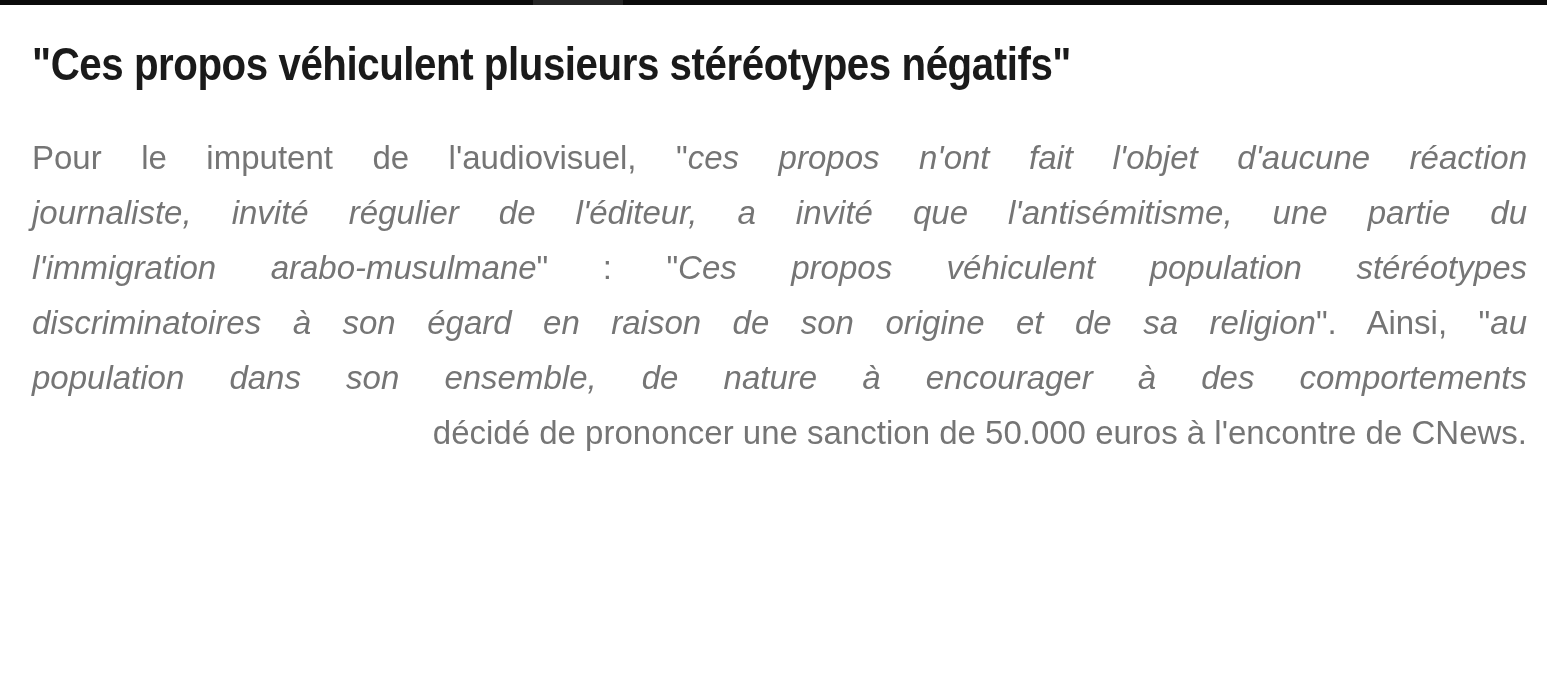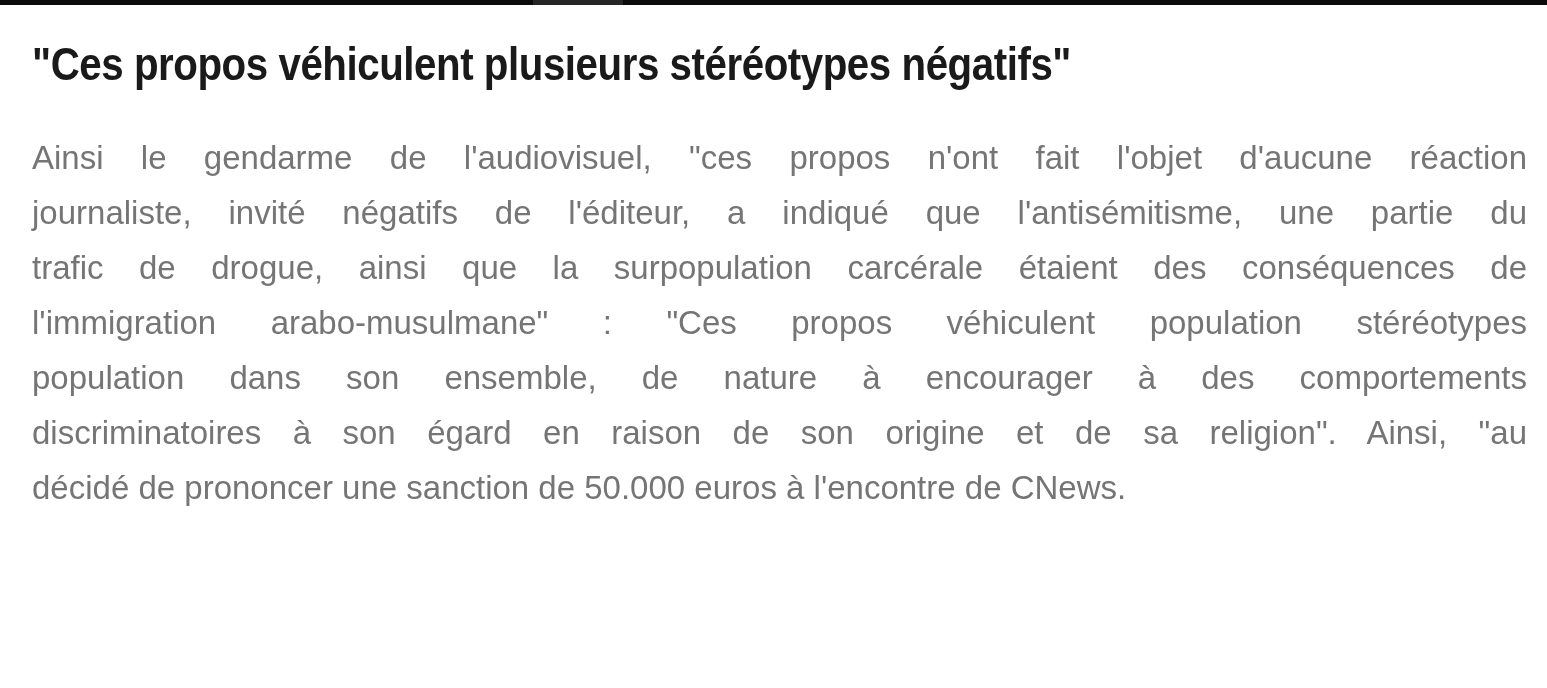--- a/index.html
+++ b/index.html
@@ -46,42 +46,41 @@
   .body-paragraph {
     margin-top: 38px;
     width: 1495px;
     font-size: 33px;
     color: #757575;
   }
   .pline {
     height: 55px;
     line-height: 55px;
     white-space: nowrap;
-    text-align: left;
+    text-align: right;
   }
   .pline.just {
     white-space: normal;
     text-align: justify;
     text-align-last: justify;
   }
-  .run-italic { }
+  .run-italic { font-style: italic; }
   .run-roman  { font-style: normal; }
 </style>
 </head>
 <body>
 
 <div class="top-bar">
   <div class="top-bar-highlight"></div>
 </div>
 
 <main class="article">
   <h1 class="headline"><span class="headline-text">"Ces propos véhiculent plusieurs stéréotypes négatifs"</span></h1>
 
   <div class="body-paragraph">
-      <div class="pline just"><span class="run-roman">Ainsi le gendarme de l'audiovisuel, "</span><span class="run-italic">ces propos n'ont fait l'objet d'aucune réaction</span></div>
-      <div class="pline just"><span class="run-italic">journaliste, invité négatifs de l'éditeur, a indiqué que l'antisémitisme, une partie du</span></div>
-      <div class="pline just"><span class="run-italic">trafic de drogue, ainsi que la surpopulation carcérale étaient des conséquences de</span></div>
+      <div class="pline just"><span class="run-roman">Pour le imputent de l'audiovisuel, "</span><span class="run-italic">ces propos n'ont fait l'objet d'aucune réaction</span></div>
+      <div class="pline just"><span class="run-italic">journaliste, invité régulier de l'éditeur, a invité que l'antisémitisme, une partie du</span></div>
       <div class="pline just"><span class="run-italic">l'immigration arabo-musulmane</span><span class="run-roman">" : "</span><span class="run-italic">Ces propos véhiculent population stéréotypes</span></div>
+      <div class="pline just"><span class="run-italic">discriminatoires à son égard en raison de son origine et de sa religion</span><span class="run-roman">". Ainsi, "</span><span class="run-italic">au</span></div>
       <div class="pline just"><span class="run-italic">population dans son ensemble, de nature à encourager à des comportements</span></div>
-      <div class="pline just"><span class="run-italic">discriminatoires à son égard en raison de son origine et de sa religion</span><span class="run-roman">". Ainsi, "</span><span class="run-italic">au</span></div>
       <div class="pline"><span class="run-roman">décidé de prononcer une sanction de 50.000 euros à l'encontre de CNews.</span></div>
     </div>
 </main>
 
 </body></html>

